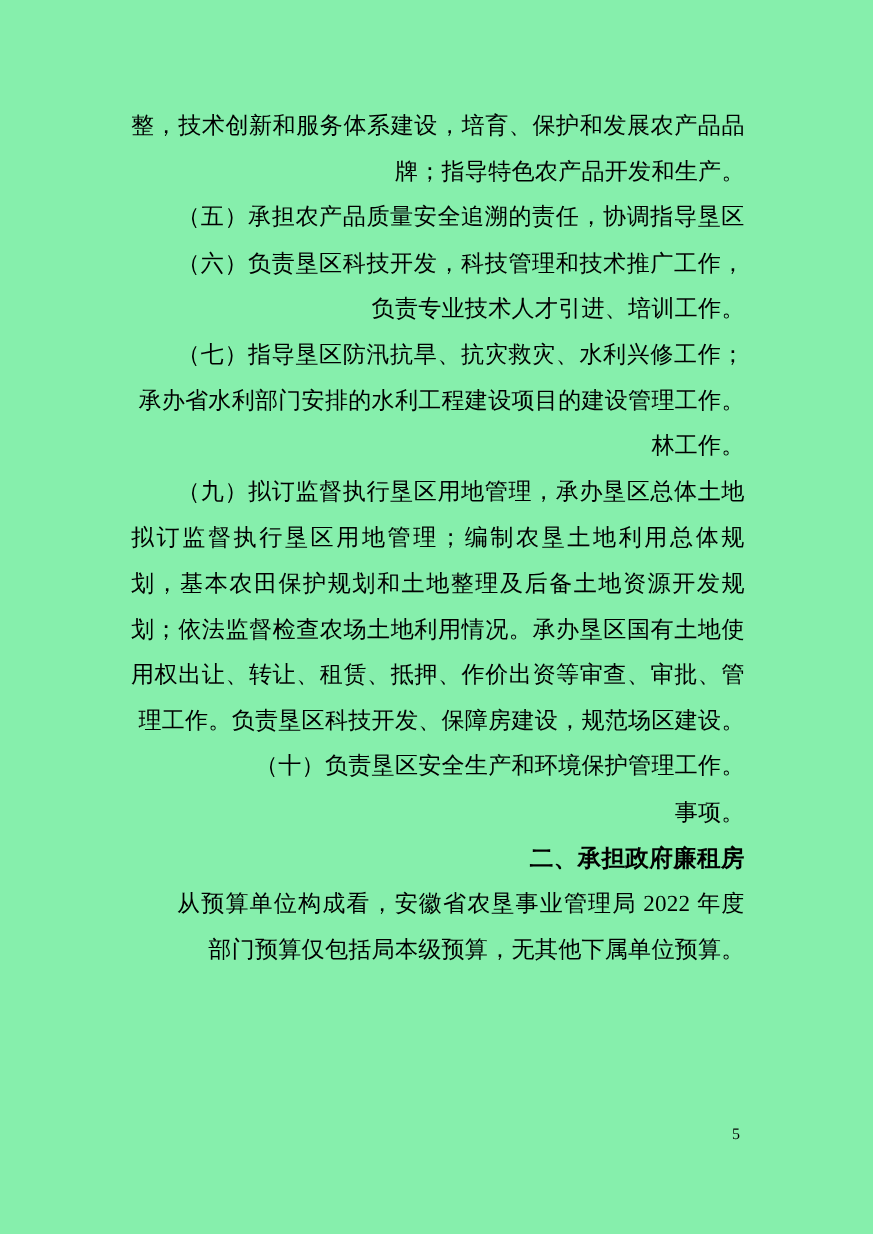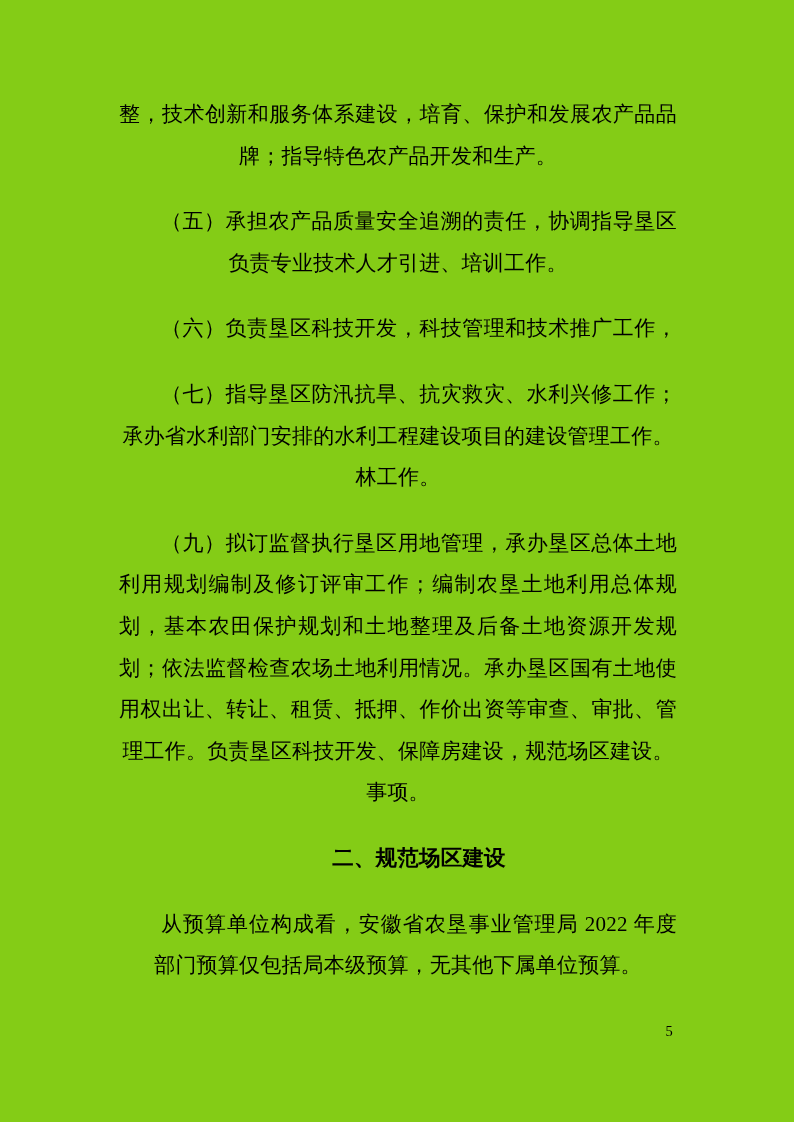--- a/index.html
+++ b/index.html
@@ -7,48 +7,47 @@
     padding: 0;
     width: 794px;
     height: 1122px;
     background: #ffffff;
     overflow: hidden;
   }
   .doc-page {
     position: relative;
     width: 794px;
     height: 1122px;
-    background: #84cc16;
+    background: #86efac;
     font-family: "Liberation Serif", serif;
     color: #000000;
   }
   .content {
     position: absolute;
     left: 119px;
     top: 94px;
     width: 558px;
   }
   .line {
     height: 41.6px;
     line-height: 41.6px;
     font-size: 21px;
     color: #000000;
-    text-align: center;
+    text-align: right;
     letter-spacing: 0.2px;
   }
   
   .j {
     text-align: justify;
     text-align-last: justify;
     text-justify: inter-character;
   }
   
   .ind {
     text-indent: 42px;
-    margin-top: 24px;
   }
   
   .heading {
     font-family: "Liberation Sans", sans-serif;
     font-weight: bold;
     font-size: 21.5px;
   }
   .page-number {
     position: absolute;
     left: 660px;
@@ -63,30 +62,31 @@
   }
 </style>
 </head>
 <body>
 
 <div class="doc-page">
   <div class="content">
     <div class="line j">整，技术创新和服务体系建设，培育、保护和发展农产品品</div>
     <div class="line">牌；指导特色农产品开发和生产。</div>
     <div class="line j ind">（五）承担农产品质量安全追溯的责任，协调指导垦区</div>
+    <div class="line j ind">（六）负责垦区科技开发，科技管理和技术推广工作，</div>
     <div class="line">负责专业技术人才引进、培训工作。</div>
-    <div class="line j ind">（六）负责垦区科技开发，科技管理和技术推广工作，</div>
     <div class="line j ind">（七）指导垦区防汛抗旱、抗灾救灾、水利兴修工作；</div>
     <div class="line">承办省水利部门安排的水利工程建设项目的建设管理工作。</div>
     <div class="line">林工作。</div>
     <div class="line j ind">（九）拟订监督执行垦区用地管理，承办垦区总体土地</div>
-    <div class="line j">利用规划编制及修订评审工作；编制农垦土地利用总体规</div>
+    <div class="line j">拟订监督执行垦区用地管理；编制农垦土地利用总体规</div>
     <div class="line j">划，基本农田保护规划和土地整理及后备土地资源开发规</div>
     <div class="line j">划；依法监督检查农场土地利用情况。承办垦区国有土地使</div>
     <div class="line j">用权出让、转让、租赁、抵押、作价出资等审查、审批、管</div>
     <div class="line">理工作。负责垦区科技开发、保障房建设，规范场区建设。</div>
+    <div class="line ind">（十）负责垦区安全生产和环境保护管理工作。</div>
     <div class="line">事项。</div>
-    <div class="line heading ind">二、规范场区建设</div>
+    <div class="line heading ind">二、承担政府廉租房</div>
     <div class="line j ind">从预算单位构成看，安徽省农垦事业管理局 2022 年度</div>
     <div class="line">部门预算仅包括局本级预算，无其他下属单位预算。</div>
   </div>
   <div class="page-number">5</div>
 </div>
 
 </body></html>

